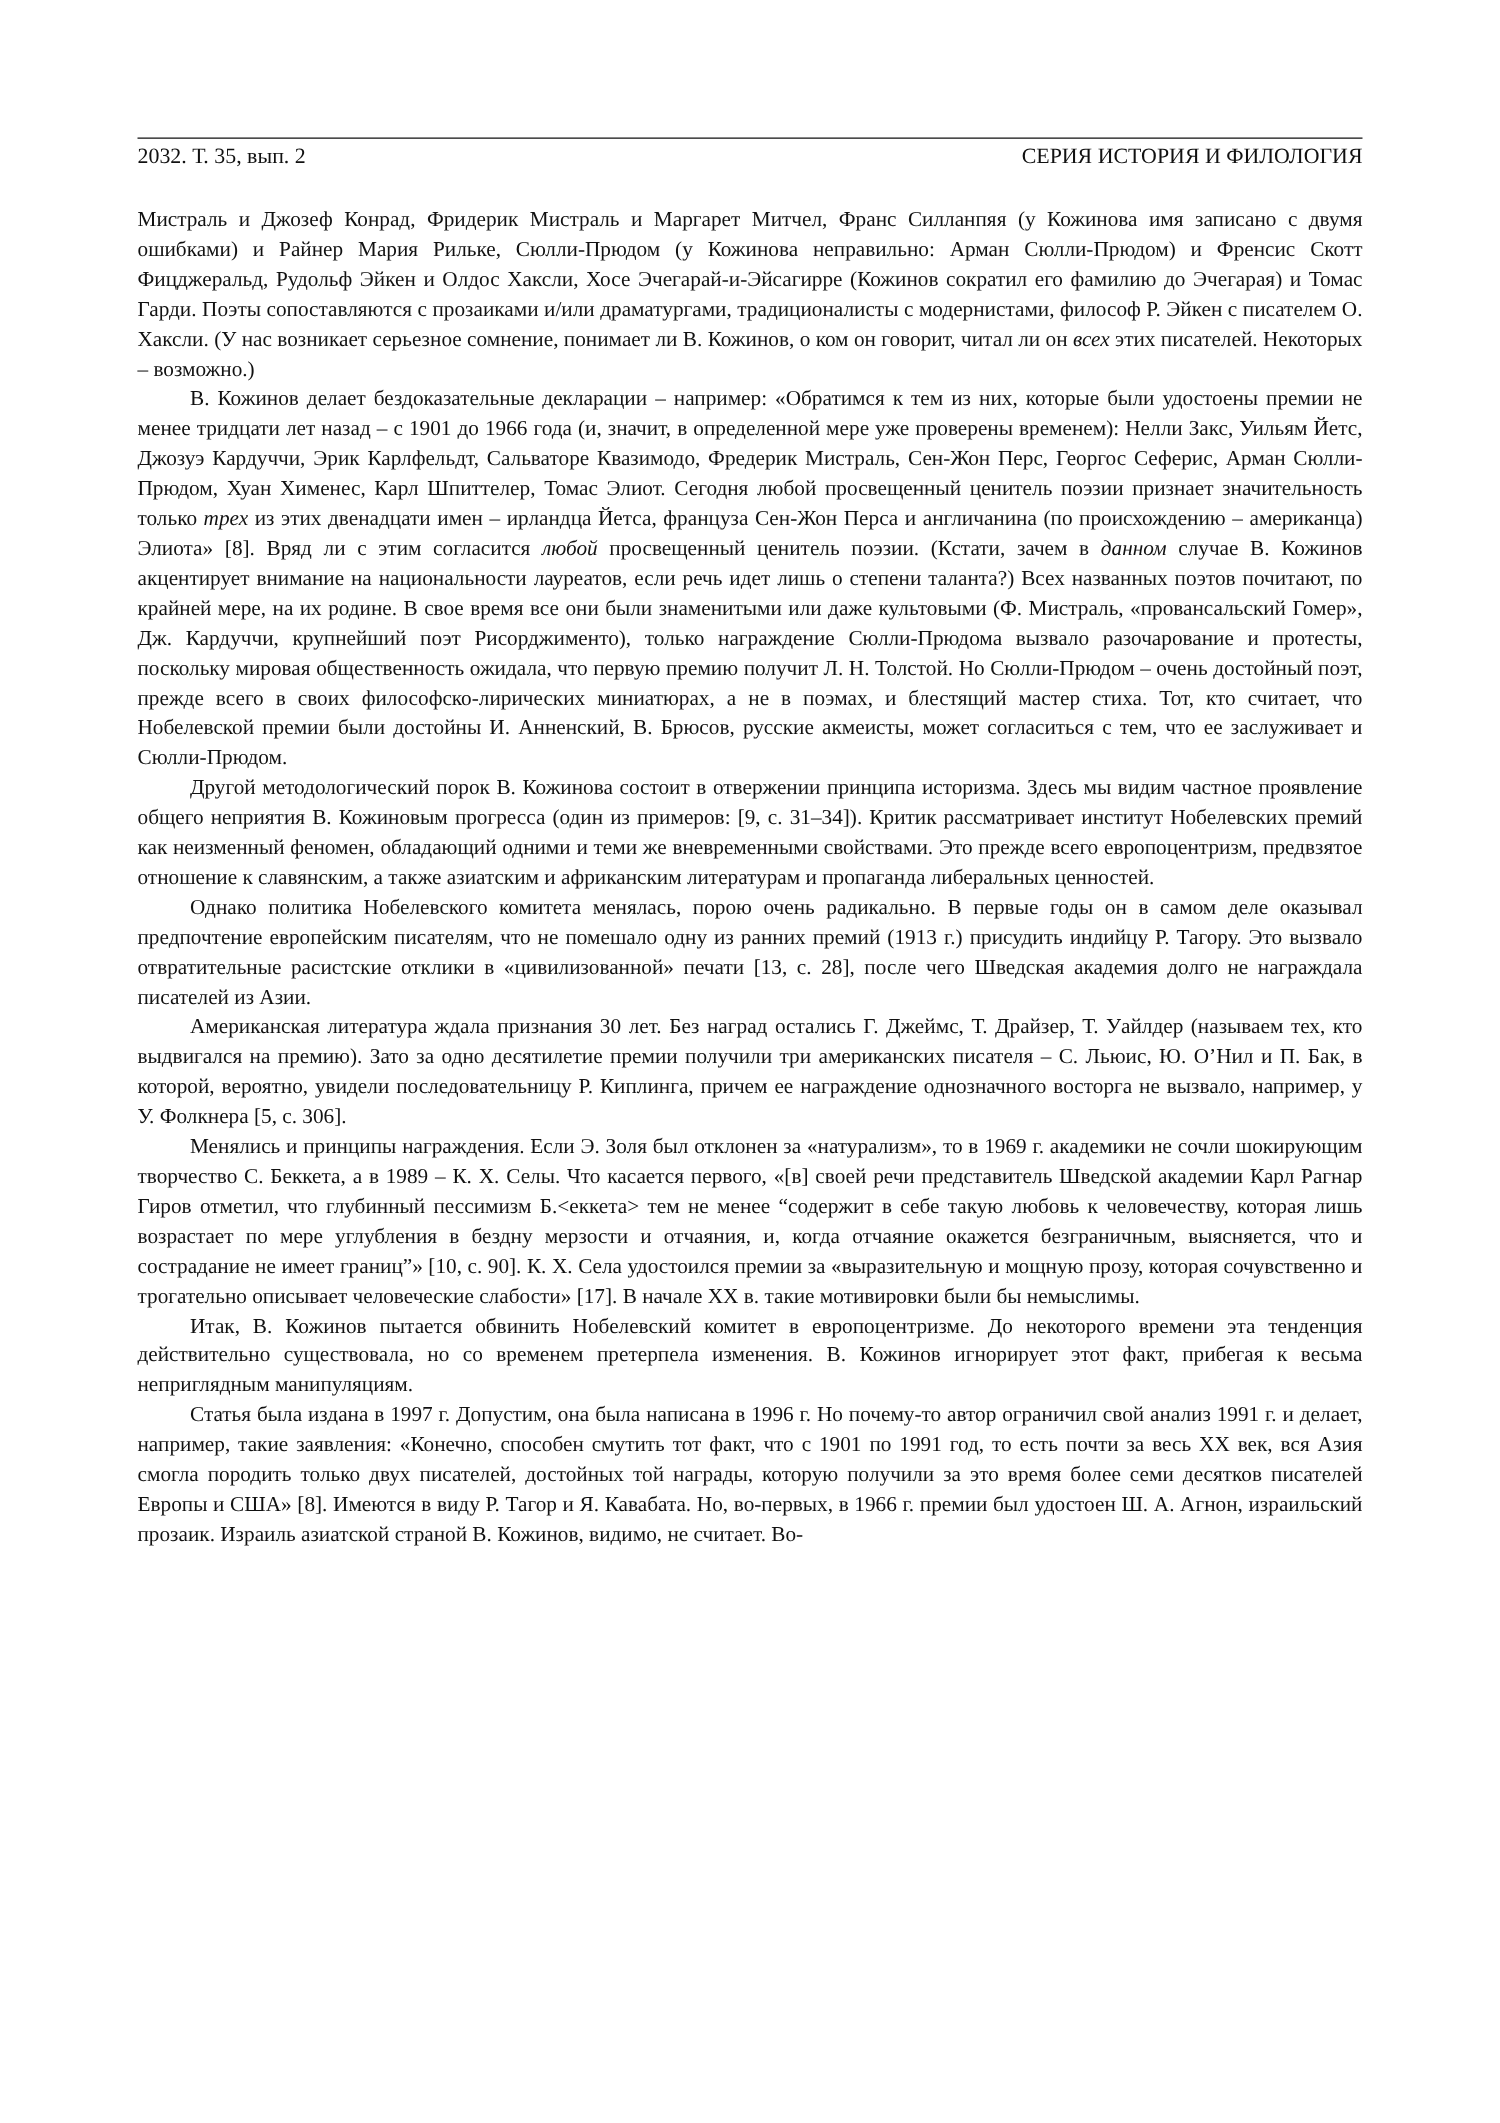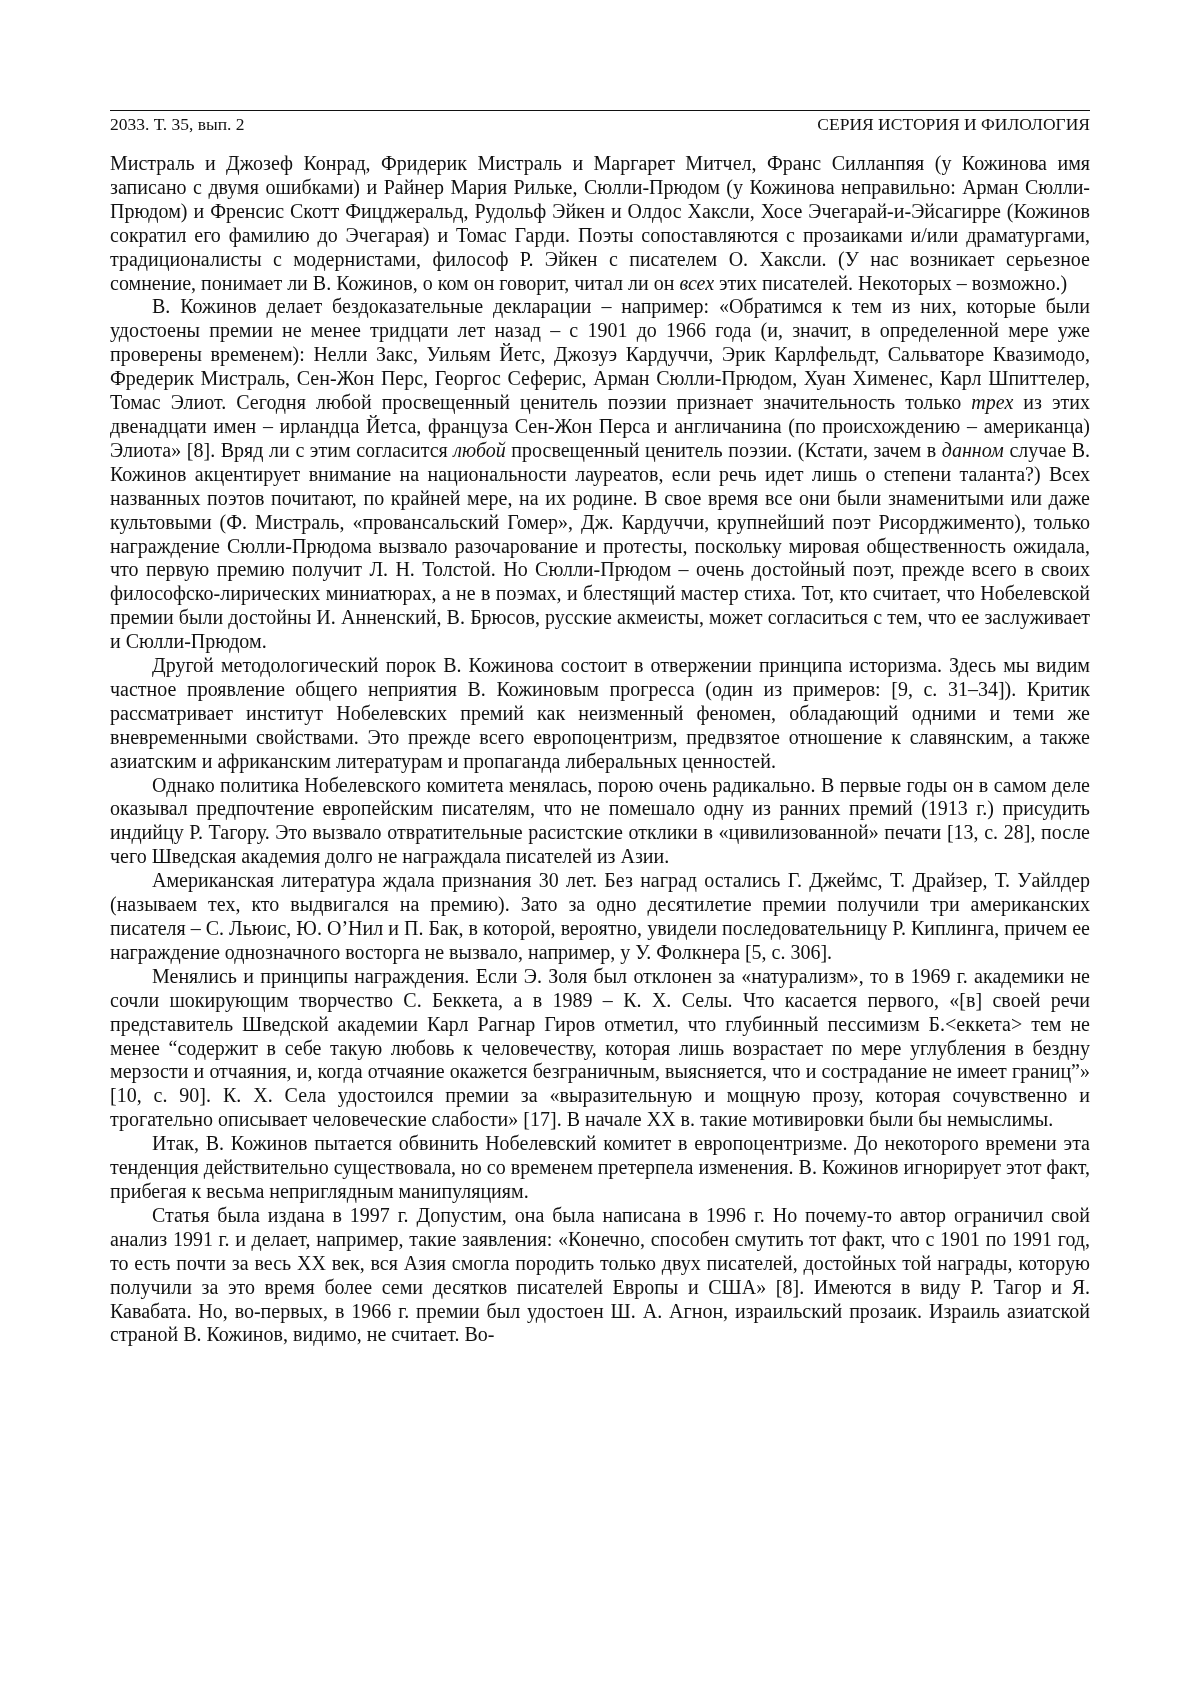--- a/index.html
+++ b/index.html
@@ -37,40 +37,40 @@
     border-top: 1.6px solid #111111;
     margin: 6px 0 3px 0;
   }
   .head-row2 {
     display: flex;
     justify-content: space-between;
     align-items: baseline;
     height: 24px;
   }
   .article-body {
-    margin-top: 14px;
-    font-size: 20px;
+    margin-top: 26px;
+    font-size: 17px;
     line-height: 23.9px;
     text-align: justify;
     hyphens: auto;
     -webkit-hyphens: auto;
   }
   .para { margin: 0; }
   .para.indent { text-indent: 42px; }
   .para em { font-style: italic; }
 </style>
 </head>
 <body>
 
 <div class="page">
 
   <header class="running-head">
     <hr class="head-rule">
     <div class="head-row2">
-      <span>2033. Т. 35, вып. 2</span>
+      <span>2032. Т. 35, вып. 2</span>
       <span>СЕРИЯ ИСТОРИЯ И ФИЛОЛОГИЯ</span>
     </div>
   </header>
 
   <main class="article-body">
 
   <p class="para"><span>Мистраль и Джозеф Конрад, Фридерик Мистраль и Маргарет Митчел, Франс Силланпяя (у Кожинова имя записано с двумя ошибками) и Райнер Мария Рильке, Сюлли-Прюдом (у Кожинова неправильно: Арман Сюлли-Прюдом) и Френсис Скотт Фицджеральд, Рудольф Эйкен и Олдос Хаксли, Хосе Эчегарай-и-Эйсагирре (Кожинов сократил его фамилию до Эчегарая) и Томас Гарди. Поэты сопоставляются с прозаиками и/или драматургами, традиционалисты с модернистами, философ Р. Эйкен с писателем О. Хаксли. (У нас возникает серьезное сомнение, понимает ли В. Кожинов, о ком он говорит, читал ли он </span><em>всех</em><span> этих писателей. Некоторых – возможно.)</span></p>
       <p class="para indent"><span>В. Кожинов делает бездоказательные декларации – например: «Обратимся к тем из них, которые были удостоены премии не менее тридцати лет назад – с 1901 до 1966 года (и, значит, в определенной мере уже проверены временем): Нелли Закс, Уильям Йетс, Джозуэ Кардуччи, Эрик Карлфельдт, Сальваторе Квазимодо, Фредерик Мистраль, Сен-Жон Перс, Георгос Сеферис, Арман Сюлли-Прюдом, Хуан Хименес, Карл Шпиттелер, Томас Элиот. Сегодня любой просвещенный ценитель поэзии признает значительность только </span><em>трех</em><span> из этих двенадцати имен – ирландца Йетса, француза Сен-Жон Перса и англичанина (по происхождению – американца) Элиота» [8]. Вряд ли с этим согласится </span><em>любой</em><span> просвещенный ценитель поэзии. (Кстати, зачем в </span><em>данном</em><span> случае В. Кожинов акцентирует внимание на национальности лауреатов, если речь идет лишь о степени таланта?) Всех названных поэтов почитают, по крайней мере, на их родине. В свое время все они были знаменитыми или даже культовыми (Ф. Мистраль, «провансальский Гомер», Дж. Кардуччи, крупнейший поэт Рисорджименто), только награждение Сюлли-Прюдома вызвало разочарование и протесты, поскольку мировая общественность ожидала, что первую премию получит Л. Н. Толстой. Но Сюлли-Прюдом – очень достойный поэт, прежде всего в своих философско-лирических миниатюрах, а не в поэмах, и блестящий мастер стиха. Тот, кто считает, что Нобелевской премии были достойны И. Анненский, В. Брюсов, русские акмеисты, может согласиться с тем, что ее заслуживает и Сюлли-Прюдом.</span></p>
       <p class="para indent"><span>Другой методологический порок В. Кожинова состоит в отвержении принципа историзма. Здесь мы видим частное проявление общего неприятия В. Кожиновым прогресса (один из примеров: [9, с. 31–34]). Критик рассматривает институт Нобелевских премий как неизменный феномен, обладающий одними и теми же вневременными свойствами. Это прежде всего европоцентризм, предвзятое отношение к славянским, а также азиатским и африканским литературам и пропаганда либеральных ценностей.</span></p>
       <p class="para indent"><span>Однако политика Нобелевского комитета менялась, порою очень радикально. В первые годы он в самом деле оказывал предпочтение европейским писателям, что не помешало одну из ранних премий (1913 г.) присудить индийцу Р. Тагору. Это вызвало отвратительные расистские отклики в «цивилизованной» печати [13, с. 28], после чего Шведская академия долго не награждала писателей из Азии.</span></p>

